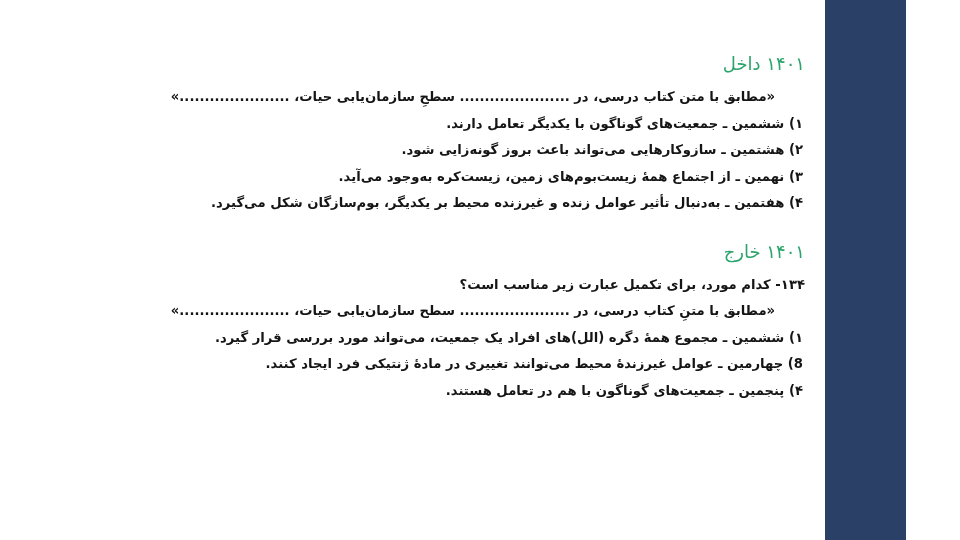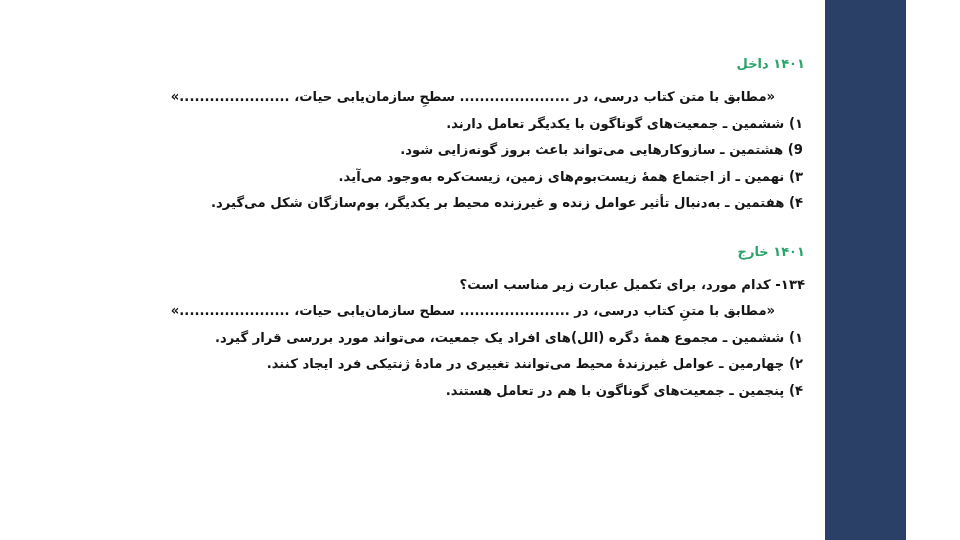--- a/index.html
+++ b/index.html
@@ -30,22 +30,22 @@
     position: absolute;
     top: 54px;
     right: 155px;
     width: 655px;
     direction: rtl;
     text-align: right;
     color: var(--text);
   }
   .year-heading {
     color: var(--heading);
-    font-size: 13px;
-    font-weight: bold;
+    font-size: 18px;
+    font-weight: normal;
     line-height: 20px;
     margin-bottom: 10px;
   }
   .q-line, .q-quote, .option {
     font-size: 13.2px;
     font-weight: bold;
     line-height: 26.5px;
     white-space: nowrap;
   }
   .q-quote { padding-right: 9px; text-align: center; }
@@ -58,31 +58,31 @@
 <div class="page">
   <div class="accent-bar"></div>
 
   <div class="content">
 
     <section class="exam-section">
       <h2 class="year-heading">۱۴۰۱ داخل</h2>
       <div class="question-block">
         <p class="q-quote">«مطابق با متن کتاب درسی، در ...................... سطحِ سازمان‌یابی حیات، ......................»</p>
         <p class="option">۱) ششمین ـ جمعیت‌های گوناگون با یکدیگر تعامل دارند.</p>
-        <p class="option">9) هشتمین ـ سازوکارهایی می‌تواند باعث بروز گونه‌زایی شود.</p>
+        <p class="option">۲) هشتمین ـ سازوکارهایی می‌تواند باعث بروز گونه‌زایی شود.</p>
         <p class="option">۳) نهمین ـ از اجتماع همهٔ زیست‌بوم‌های زمین، زیست‌کره به‌وجود می‌آید.</p>
         <p class="option">۴) هفتمین ـ به‌دنبال تأثیر عوامل زنده و غیرزنده محیط بر یکدیگر، بوم‌سازگان شکل می‌گیرد.</p>
       </div>
     </section>
 
     <section class="exam-section">
       <h2 class="year-heading">۱۴۰۱ خارج</h2>
       <div class="question-block">
         <p class="q-line">۱۳۴- کدام مورد، برای تکمیل عبارت زیر مناسب است؟</p>
         <p class="q-quote">«مطابق با متنِ کتاب درسی، در ...................... سطح سازمان‌یابی حیات، ......................»</p>
         <p class="option">۱) ششمین ـ مجموع همهٔ دگره (الل)های افراد یک جمعیت، می‌تواند مورد بررسی قرار گیرد.</p>
-        <p class="option">۲) چهارمین ـ عوامل غیرزندهٔ محیط می‌توانند تغییری در مادهٔ ژنتیکی فرد ایجاد کنند.</p>
+        <p class="option">8) چهارمین ـ عوامل غیرزندهٔ محیط می‌توانند تغییری در مادهٔ ژنتیکی فرد ایجاد کنند.</p>
         <p class="option">۴) پنجمین ـ جمعیت‌های گوناگون با هم در تعامل هستند.</p>
       </div>
     </section>
 
   </div>
 </div>
 
 </body></html>

